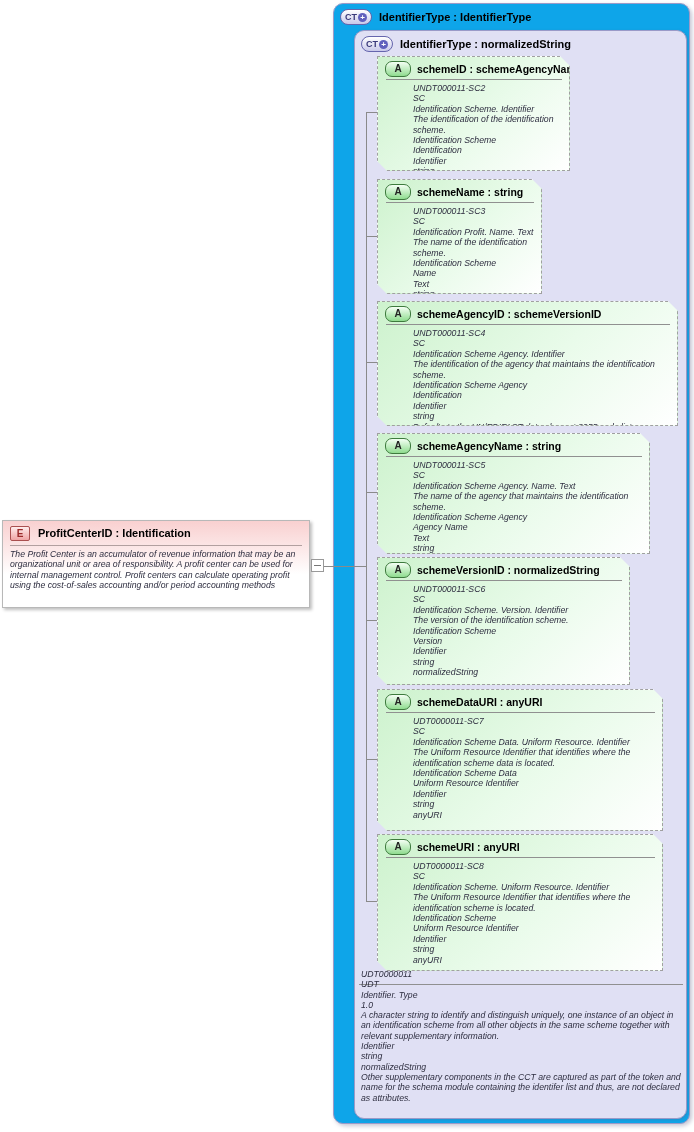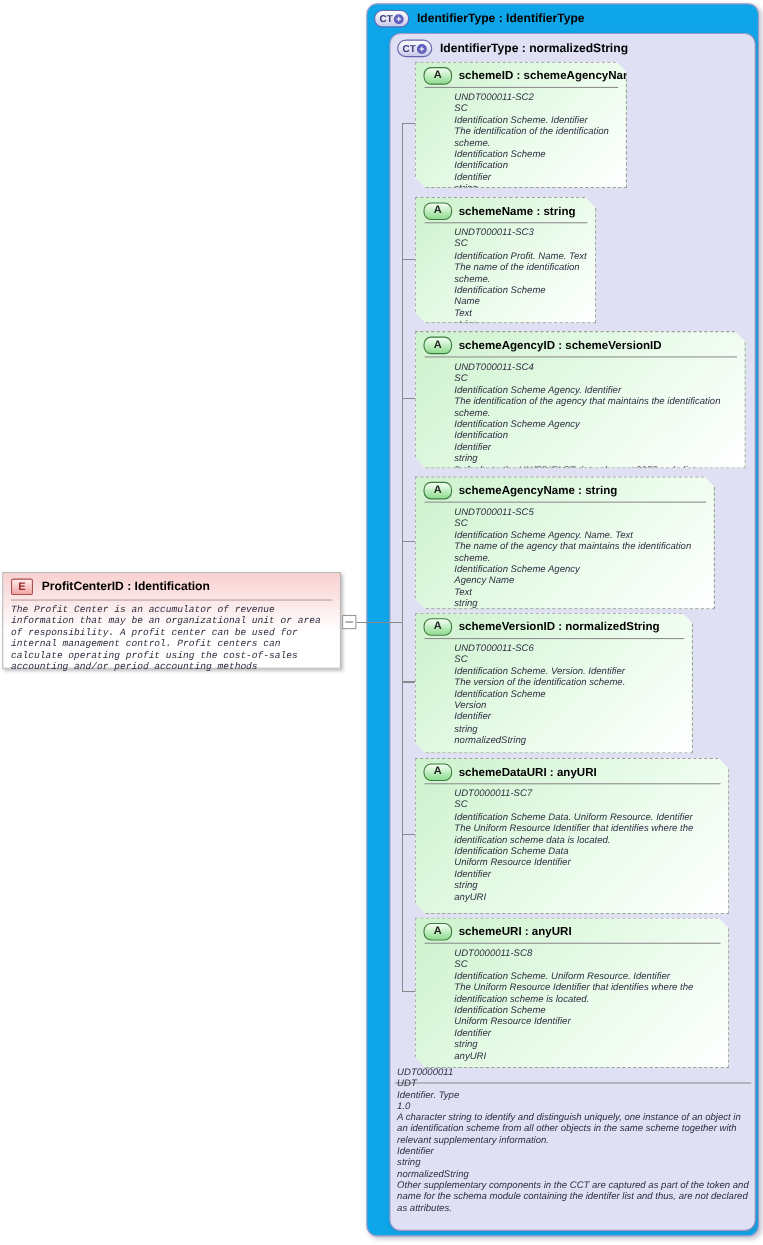--- a/index.html
+++ b/index.html
@@ -62,21 +62,21 @@
   }
   .box-header{display:flex;align-items:center;gap:8px;height:16px;}
   .badge-e{
     display:inline-block;width:18px;height:13px;line-height:13px;text-align:center;
     border:1px solid #aa5050;border-radius:2px;
     background:linear-gradient(#ffecec,#f0a4a4);
     color:#9a2a2a;font-weight:bold;font-size:10px;
   }
   .box-title{font-size:11px;font-weight:bold;white-space:nowrap;}
   .el-sep{height:1px;background:#b2a0a0;margin:4px 0 3px 0;}
-  .box-body{font-size:8.7px;font-style:italic;line-height:10.4px;color:#2e2e40;white-space:pre-line;font-family:Liberation Mono, monospace;}
+  .box-body{font-size:8.7px;font-style:italic;line-height:10.4px;color:#2e2e40;white-space:pre-line;}
   
   .collapse-box{
     position:absolute;left:311px;top:559px;width:13px;height:13px;box-sizing:border-box;
     background:#fff;border:1px solid #999;
     display:flex;align-items:center;justify-content:center;cursor:pointer;z-index:6;
   }
   .minus{width:7px;height:1px;background:#777;}
   
   .footer-sep{position:absolute;left:4px;top:953px;width:324px;height:1px;background:#909090;}
   .footer{

